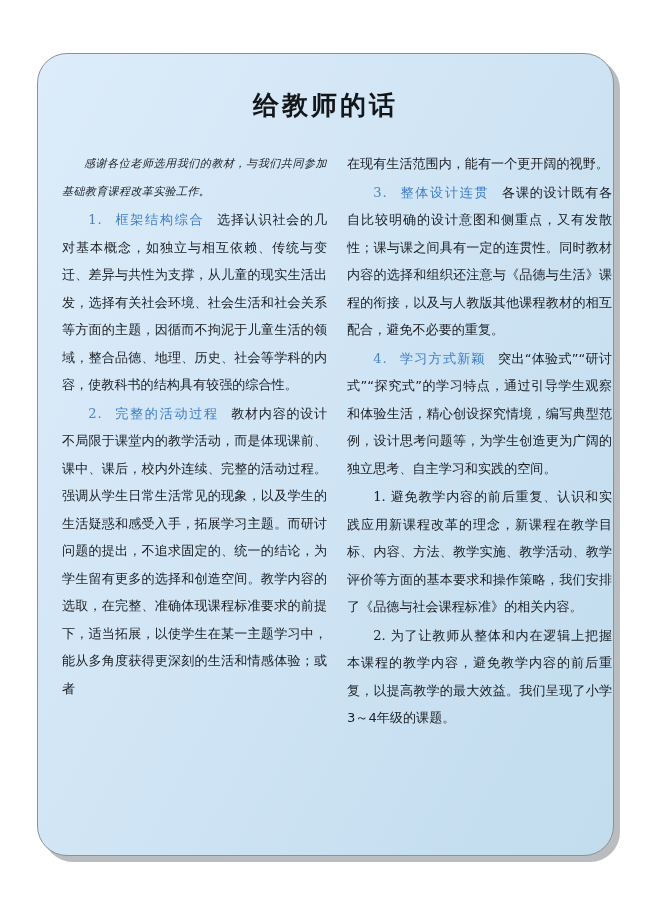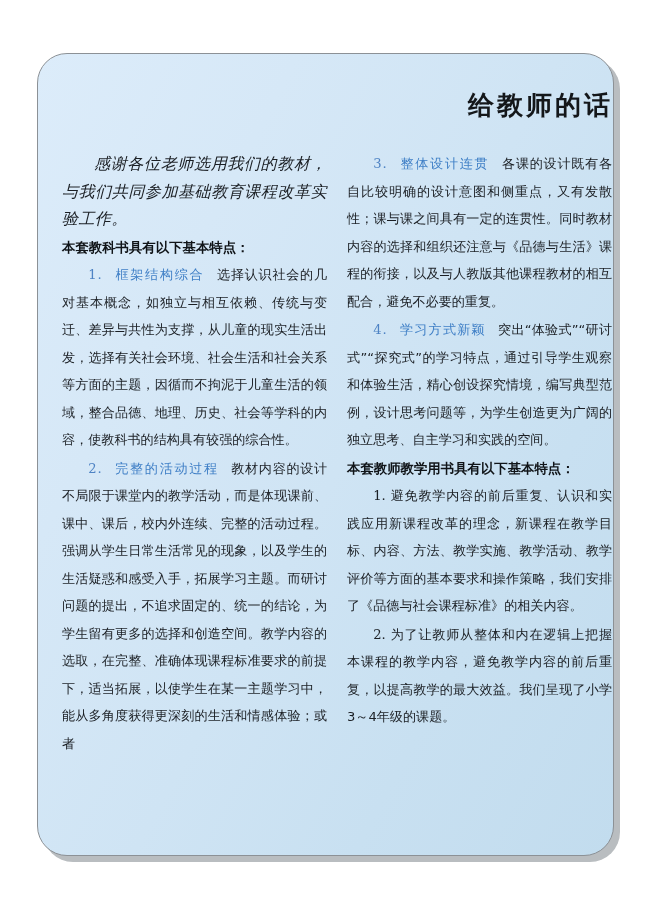--- a/index.html
+++ b/index.html
@@ -51,21 +51,21 @@
                   #c2dcee 100%);
     overflow: hidden;
   }
 
   
   #title {
     position: absolute;
     left: 0;
     top: 34px;
     width: 100%;
-    text-align: right;
+    text-align: center;
     font-family: "DejaVu Serif", "Liberation Serif", serif;
     font-weight: bold;
     font-size: 26px;
     letter-spacing: 3px;
     color: #14171a;
   }
 
   
   #columns {
     position: absolute;
@@ -89,21 +89,21 @@
     color: #1b1f24;
     text-align: justify;
     text-justify: inter-ideograph;
     text-indent: 2em;
   }
 
   
   .para.script {
     font-family: "DejaVu Serif", "Liberation Serif", serif;
     font-style: italic;
-    font-size: 16px;
+    font-size: 11px;
     letter-spacing: 0.4px;
   }
 
   
   .lead {
     margin: 0;
     font-size: 13.4px;
     line-height: 27.5px;
     font-weight: bold;
     color: #101418;
@@ -141,45 +141,44 @@
 
     <div id="title">给教师的话</div>
 
     <div id="columns">
 
       <div class="column">
 
         <p class="para script">感谢各位老师选用我们的教材，与我们共同参加基础教育课程改革实验工作。</p>
 
 
-        <p class="lead">本套教科书具有以下基本特点：</p>
 
         <p class="para">
           <span class="feat-num nums">1.</span><span class="feat-gap"></span><span class="feat-title">框架结构综合</span><span class="feat-gap"></span><span>选择认识社会的几对基本概念，如独立与相互依赖、传统与变迁、差异与共性为支撑，从儿童的现实生活出发，选择有关社会环境、社会生活和社会关系等方面的主题，因循而不拘泥于儿童生活的领域，整合品德、地理、历史、社会等学科的内容，使教科书的结构具有较强的综合性。</span>
         </p>
 
         <p class="para">
           <span class="feat-num nums">2.</span><span class="feat-gap"></span><span class="feat-title">完整的活动过程</span><span class="feat-gap"></span><span>教材内容的设计不局限于课堂内的教学活动，而是体现课前、课中、课后，校内外连续、完整的活动过程。强调从学生日常生活常见的现象，以及学生的生活疑惑和感受入手，拓展学习主题。而研讨问题的提出，不追求固定的、统一的结论，为学生留有更多的选择和创造空间。教学内容的选取，在完整、准确体现课程标准要求的前提下，适当拓展，以使学生在某一主题学习中，能从多角度获得更深刻的生活和情感体验；或者</span>
         </p>
 
       </div>
 
       <div class="column">
 
+        <p class="para" style="text-indent:0">在现有生活范围内，能有一个更开阔的视野。</p>
 
         <p class="para">
           <span class="feat-num nums">3.</span><span class="feat-gap"></span><span class="feat-title">整体设计连贯</span><span class="feat-gap"></span><span>各课的设计既有各自比较明确的设计意图和侧重点，又有发散性；课与课之间具有一定的连贯性。同时教材内容的选择和组织还注意与《品德与生活》课程的衔接，以及与人教版其他课程教材的相互配合，避免不必要的重复。</span>
         </p>
 
         <p class="para">
           <span class="feat-num nums">4.</span><span class="feat-gap"></span><span class="feat-title">学习方式新颖</span><span class="feat-gap"></span><span>突出“体验式”“研讨式”“探究式”的学习特点，通过引导学生观察和体验生活，精心创设探究情境，编写典型范例，设计思考问题等，为学生创造更为广阔的独立思考、自主学习和实践的空间。</span>
         </p>
 
 
-        <p class="lead">本套教师教学用书具有以下基本特点：</p>
 
         <p class="para">
           <span class="nums">1.</span>&nbsp;<span>避免教学内容的前后重复、认识和实践应用新课程改革的理念，新课程在教学目标、内容、方法、教学实施、教学活动、教学评价等方面的基本要求和操作策略，我们安排了《品德与社会课程标准》的相关内容。</span>
         </p>
 
         <p class="para">
           <span class="nums">2.</span>&nbsp;<span>为了让教师从整体和内在逻辑上把握本课程的教学内容，避免教学内容的前后重复，以提高教学的最大效益。我们呈现了小学3～4年级的课题。</span>
         </p>
 
       </div>

